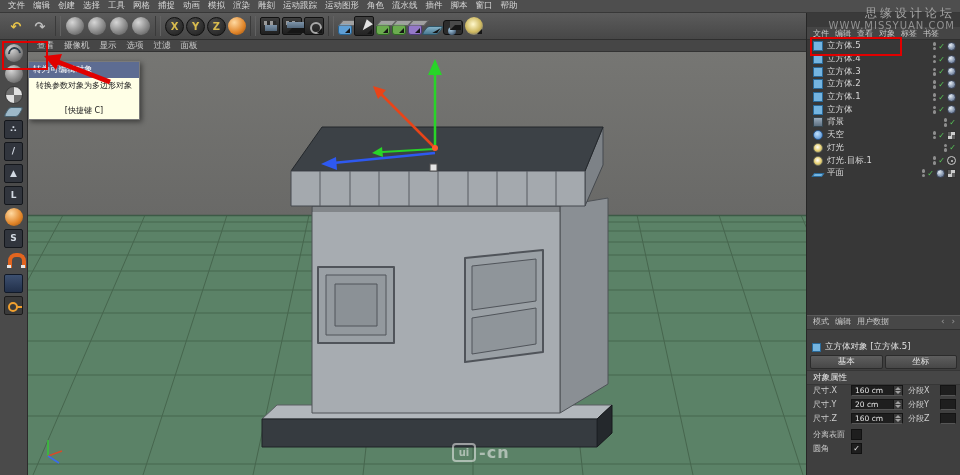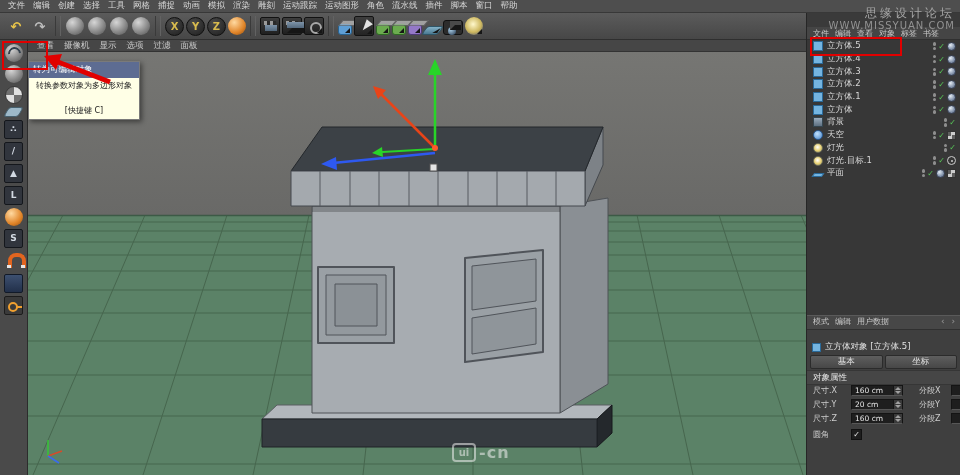--- a/index.html
+++ b/index.html
@@ -102,21 +102,21 @@
   .am-title{height:14px;display:flex;align-items:center;padding-left:5px;gap:4px;margin-top:10px;}
   .am-title .obj-ic{width:9px;height:9px;margin:0;}
   .am-title-text{font-size:8.5px;color:#e2e2e2;white-space:nowrap;overflow:hidden;}
   .am-tabs{height:16px;display:flex;gap:2px;padding:1px 3px;box-sizing:border-box;}
   .am-tab{flex:1;background:linear-gradient(#5e5e5e,#474747);border:1px solid #2b2b2b;border-radius:2px;
           font-size:8.5px;color:#e0e0e0;display:flex;align-items:center;justify-content:center;}
   .am-section{height:13px;font-size:8.5px;color:#e6e6e6;padding-left:6px;display:flex;align-items:center;
               background:#464646;border-bottom:1px solid #363636;border-top:1px solid #363636;}
   .am-row{display:flex;align-items:flex-start;height:14px;padding-left:6px;font-size:8px;color:#cccccc;white-space:nowrap;}
   .am-label{width:38px;flex:none;overflow:hidden;}
-  .am-label2{width:32px;flex:none;padding-left:5px;overflow:hidden;margin-left:11px;}
+  .am-label2{width:32px;flex:none;padding-left:5px;overflow:hidden;}
   .am-field{width:52px;height:11px;background:#1e1e1e;border:1px solid #141414;border-bottom-color:#565656;
             display:flex;align-items:center;flex:none;box-sizing:border-box;}
   .am-field.clip{width:16px;overflow:hidden;}
   .am-val{flex:1;padding-left:3px;font-size:7.5px;color:#e6e6e6;overflow:hidden;}
   .spin{width:8px;height:100%;background:#3a3a3a;border-left:1px solid #141414;display:flex;flex-direction:column;
         align-items:center;justify-content:center;gap:1px;flex:none;}
   .spin::before{content:'';border-left:3px solid transparent;border-right:3px solid transparent;border-bottom:3px solid #a0a0a0;}
   .spin::after{content:'';border-left:3px solid transparent;border-right:3px solid transparent;border-top:3px solid #a0a0a0;}
   .am-checkbox{width:9px;height:9px;background:#1e1e1e;border:1px solid #111;flex:none;display:flex;align-items:center;
                justify-content:center;font-size:8px;color:#e8e8e8;line-height:9px;}
@@ -501,20 +501,24 @@
               <span class="spin"></span>
             </span>
             <span class="am-label2">分段Z</span>
             <span class="am-field clip">
               <span class="am-val"></span>
             </span>
           </div>
         </div>
       <div style="padding-top:2px">
           <div class="am-row">
+            <span class="am-label">分离表面</span>
+            <span class="am-checkbox"></span>
+          </div>
+          <div class="am-row">
             <span class="am-label">圆角</span>
             <span class="am-checkbox">✓</span>
           </div>
         </div>
     </div>
   </div>
 
   <div class="tooltip">
     <div class="tip-title">转为可编辑对象</div>
     <div class="tip-body">

